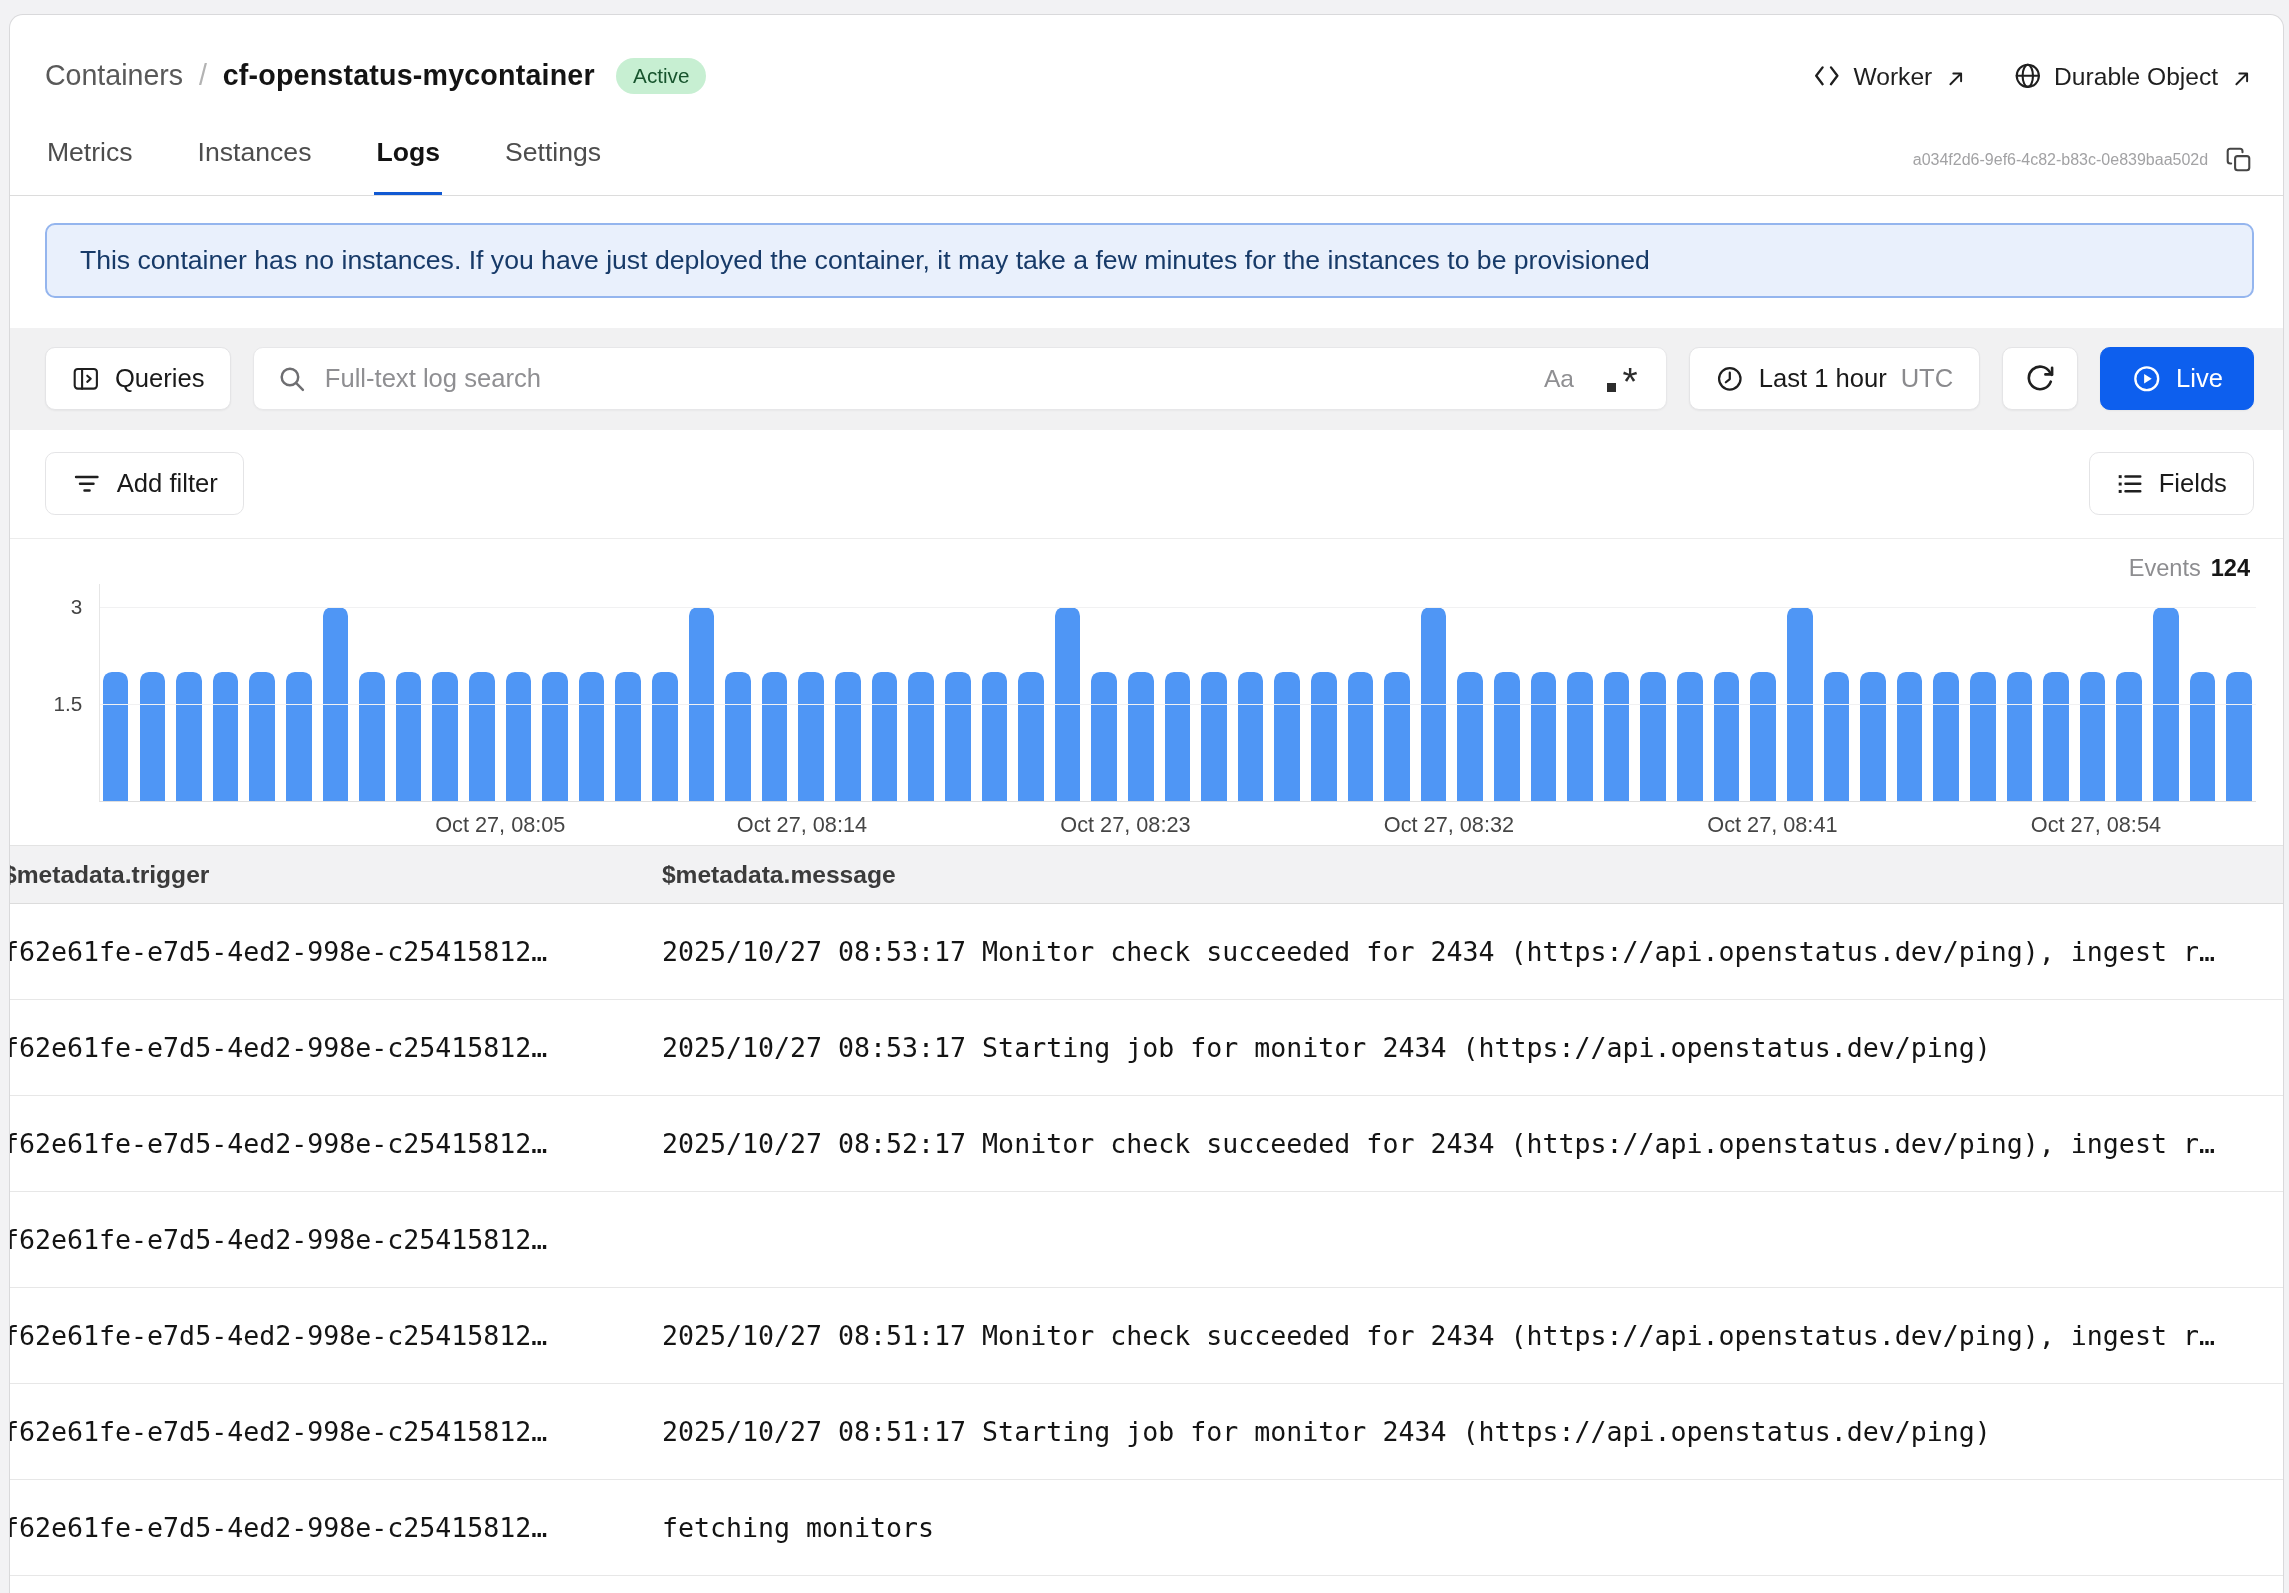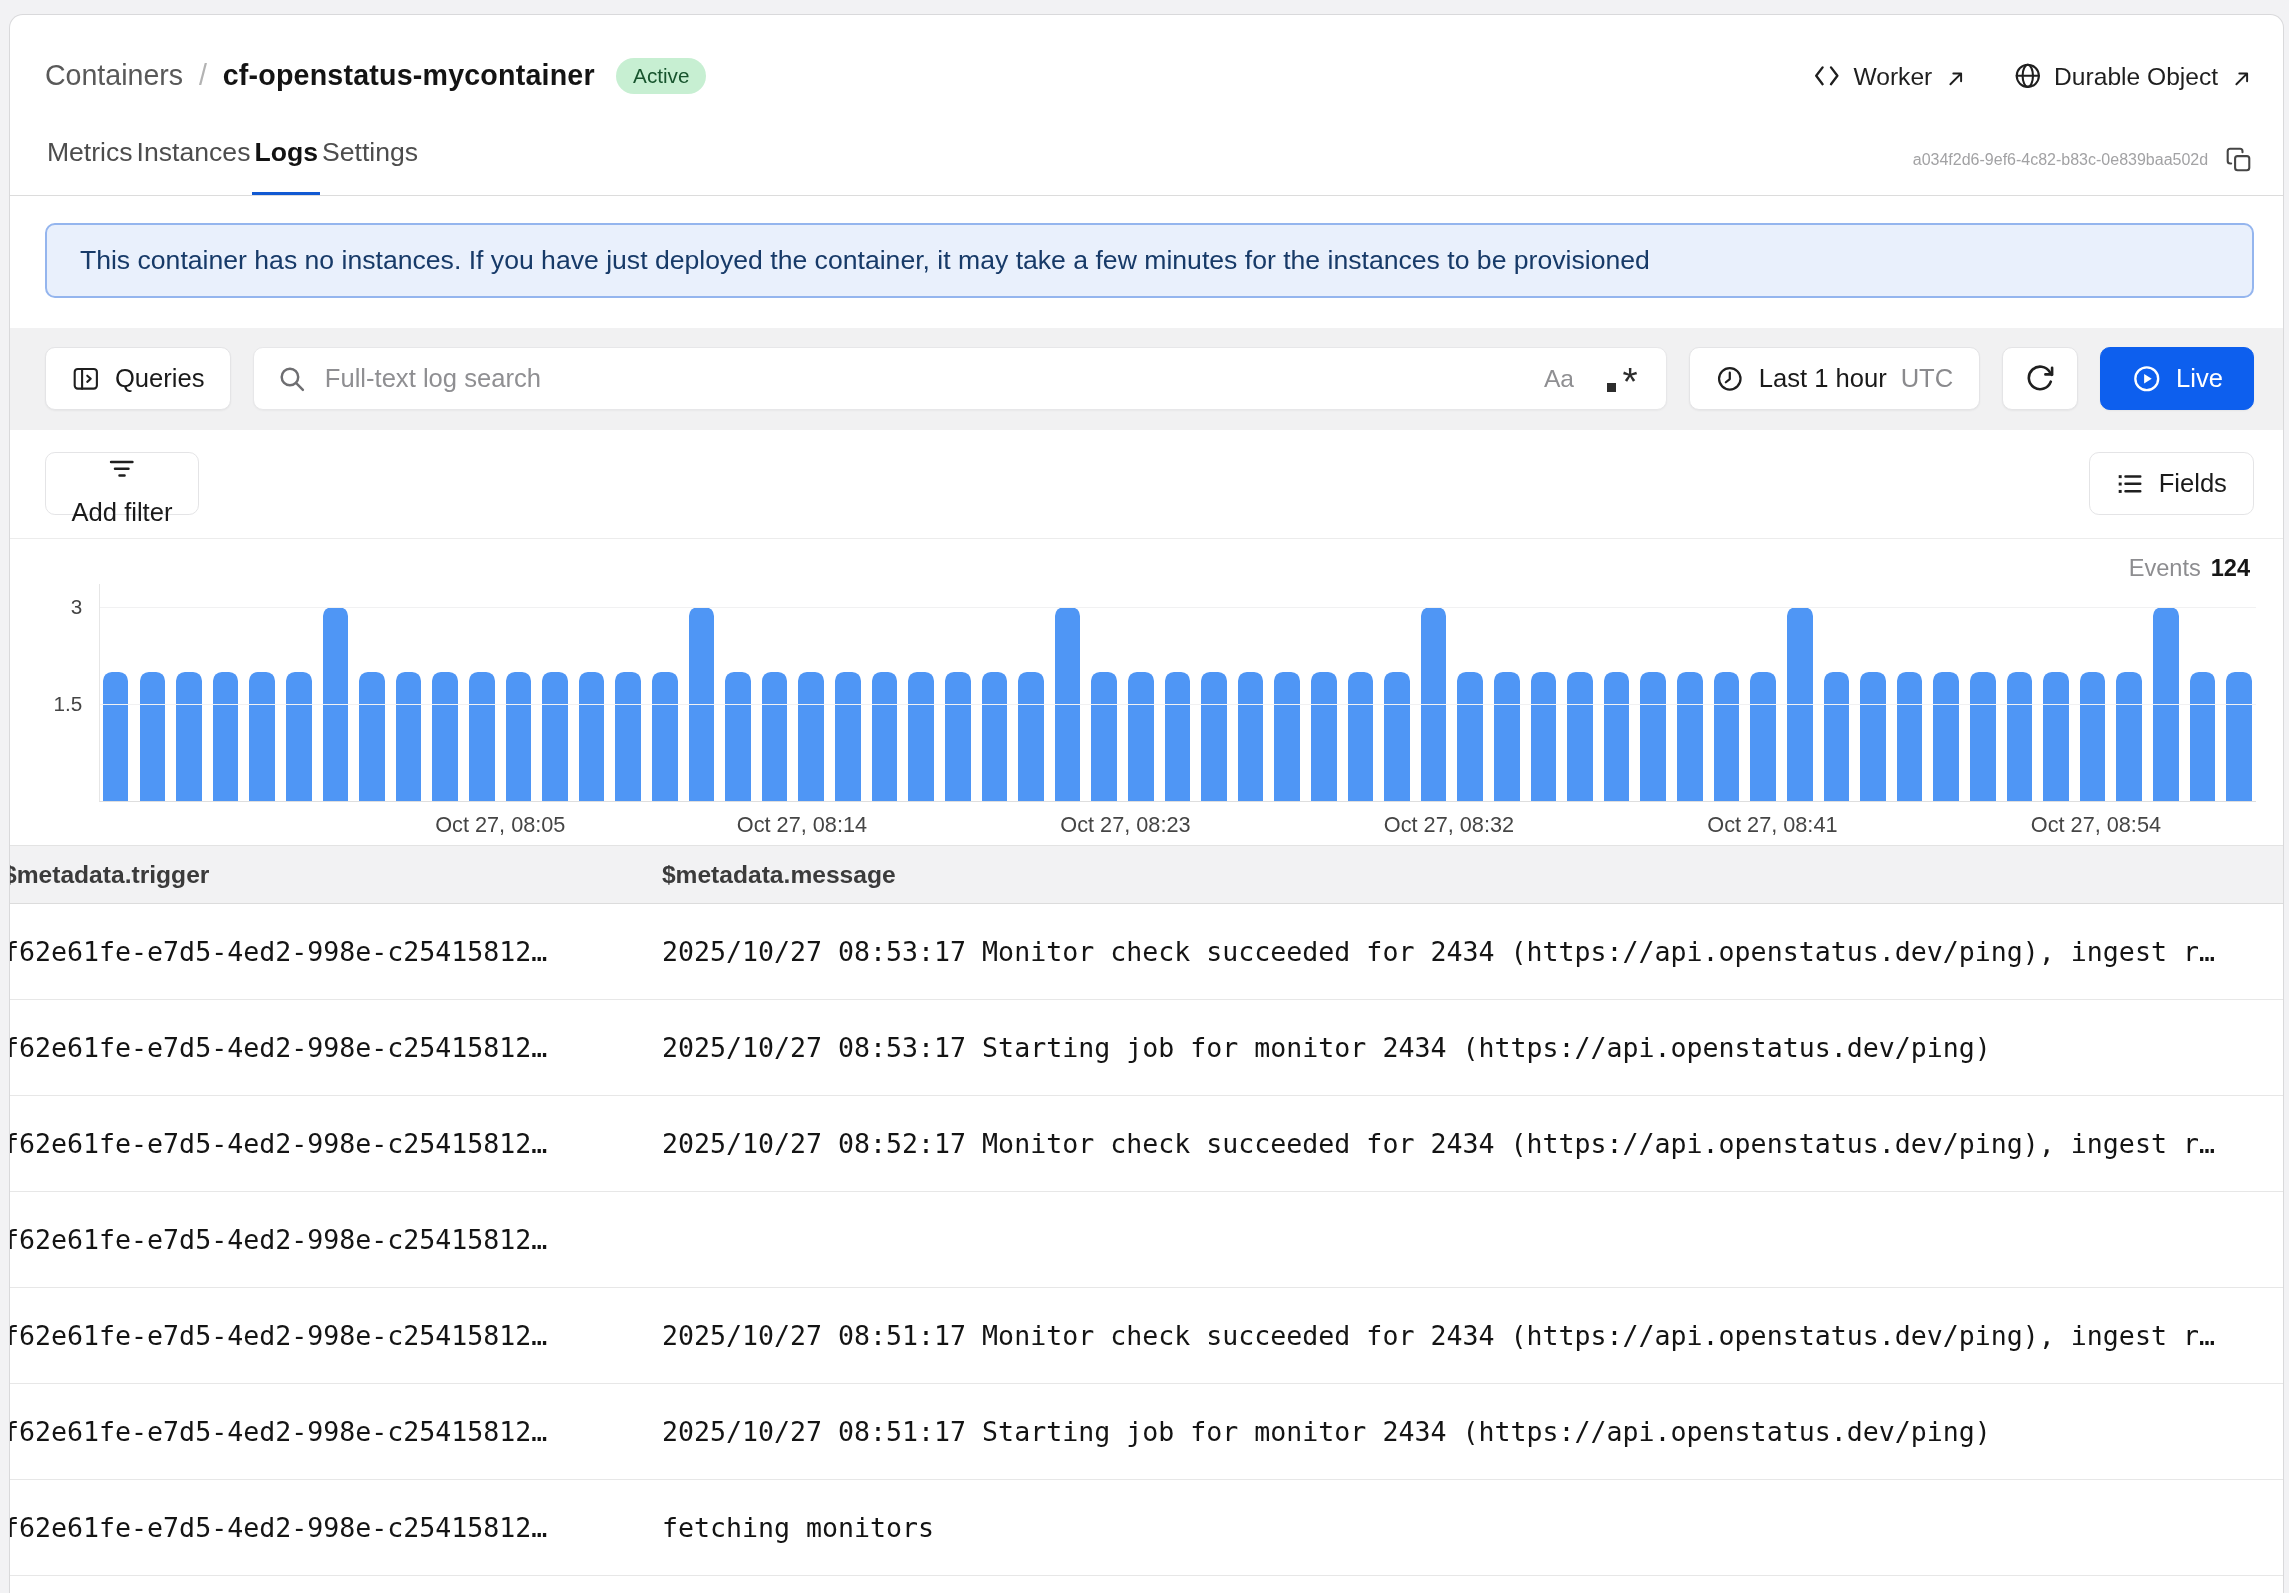--- a/index.html
+++ b/index.html
@@ -21,21 +21,21 @@
   .crumb-root{font-size:28.6px;color:#595959;}
   .crumb-sep{font-size:28.6px;color:#b3b3b3;}
   .crumb-current{font-size:28.6px;font-weight:700;color:#141414;letter-spacing:0.2px;}
   .badge{
     font-size:20.7px;font-weight:500;color:#17542d;background:#c7efd2;
     border-radius:984px;padding:7.9px 16.7px;line-height:1;margin-left:5.9px;
   }
   .top-links{display:flex;align-items:center;gap:45px;}
   .top-link{display:flex;align-items:flex-end;gap:11.8px;font-size:24.6px;color:#1f1f1f;cursor:pointer;}
   .tabs-row{display:flex;align-items:flex-end;justify-content:space-between;margin-top:29.6px;}
-  .tabs{display:flex;}
+  .tabs{display:flex;gap:61px;}
   .tab{font-size:26.6px;color:#4d4d4d;padding:0 2px 23.6px 2px;cursor:pointer;border-bottom:3.9px solid transparent;}
   .tab.active{font-weight:700;color:#121212;border-bottom-color:#1159d2;}
   .uuid-wrap{display:flex;align-items:center;gap:15.8px;padding-bottom:19.7px;}
   .uuid{font-size:16px;color:#a2a2a4;}
   .hdr-divider{height:1px;background:#dcdcdc;margin:0 -29.6px 0 -35px;}
   
   .banner-wrap{padding:27.6px 29.6px 29.6px 35px;}
   .banner{
     height:71px;border-radius:9.9px;background:#e9f0fc;border:2px solid #94b5ee;
     display:flex;align-items:center;padding:0 33px;
@@ -228,21 +228,21 @@
         <svg width="31.5" height="31.5" viewBox="0 0 24 24">
           <circle cx="12" cy="12" r="8.7" fill="none" stroke="#ffffff" stroke-width="1.8"></circle>
           <path d="M10 8.3v7.4L15.8 12Z" fill="#ffffff"></path>
         </svg>
       </span>
       <span>Live</span>
     </div>
   </div>
 
   <div class="filter-row">
-    <div class="btn" style="box-shadow:none;flex-direction:column;">
+    <div class="btn" style="box-shadow:none;">
       <span>
         <svg width="31.5" height="31.5" viewBox="0 0 28 28">
           <path class="stroke-ic" stroke-width="2.2" d="M4.5 8h19M8 14h12M12 20h4.5"></path>
         </svg>
       </span>
       <span>Add filter</span>
     </div>
     <div class="btn" style="box-shadow:none;">
       <span>
         <svg width="29.6" height="29.6" viewBox="0 0 24 24">

